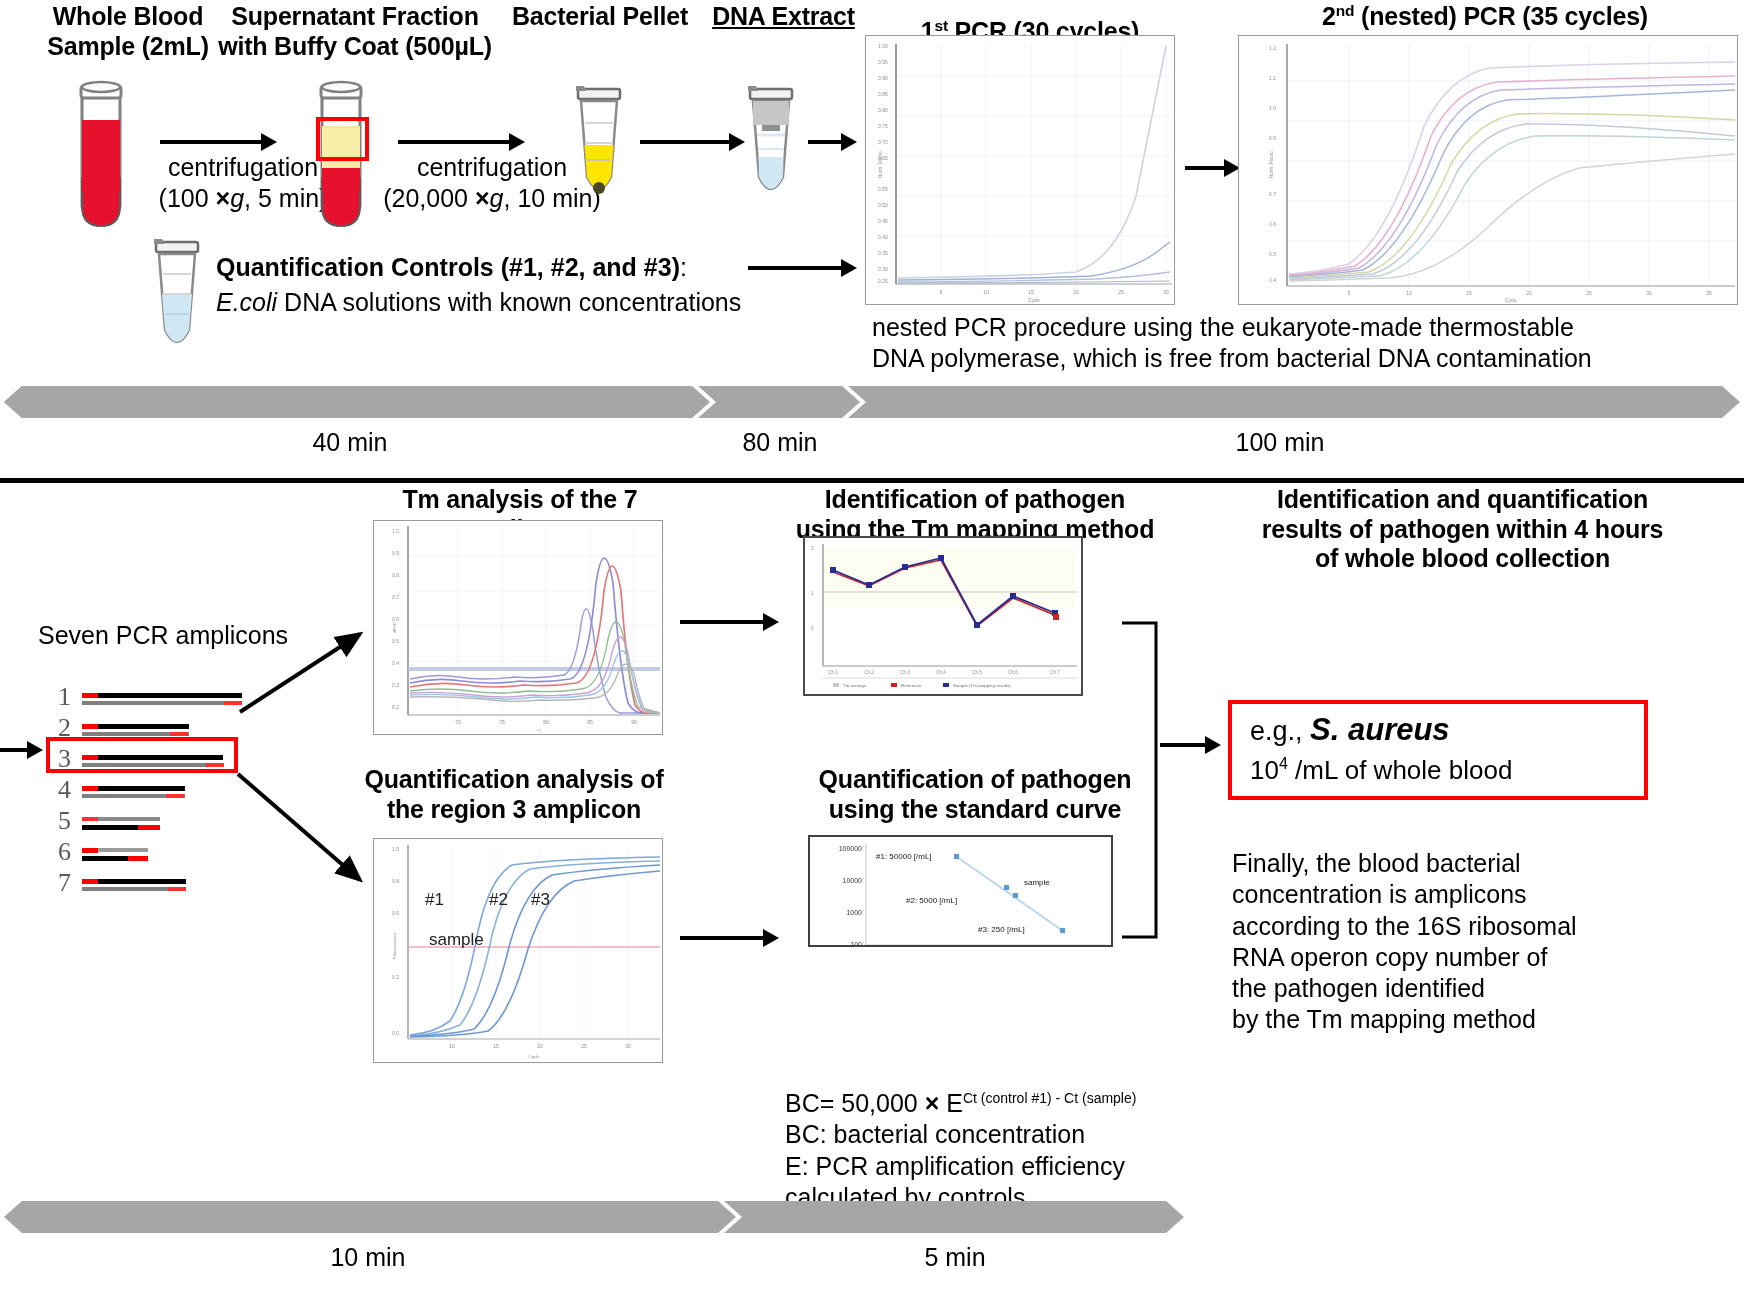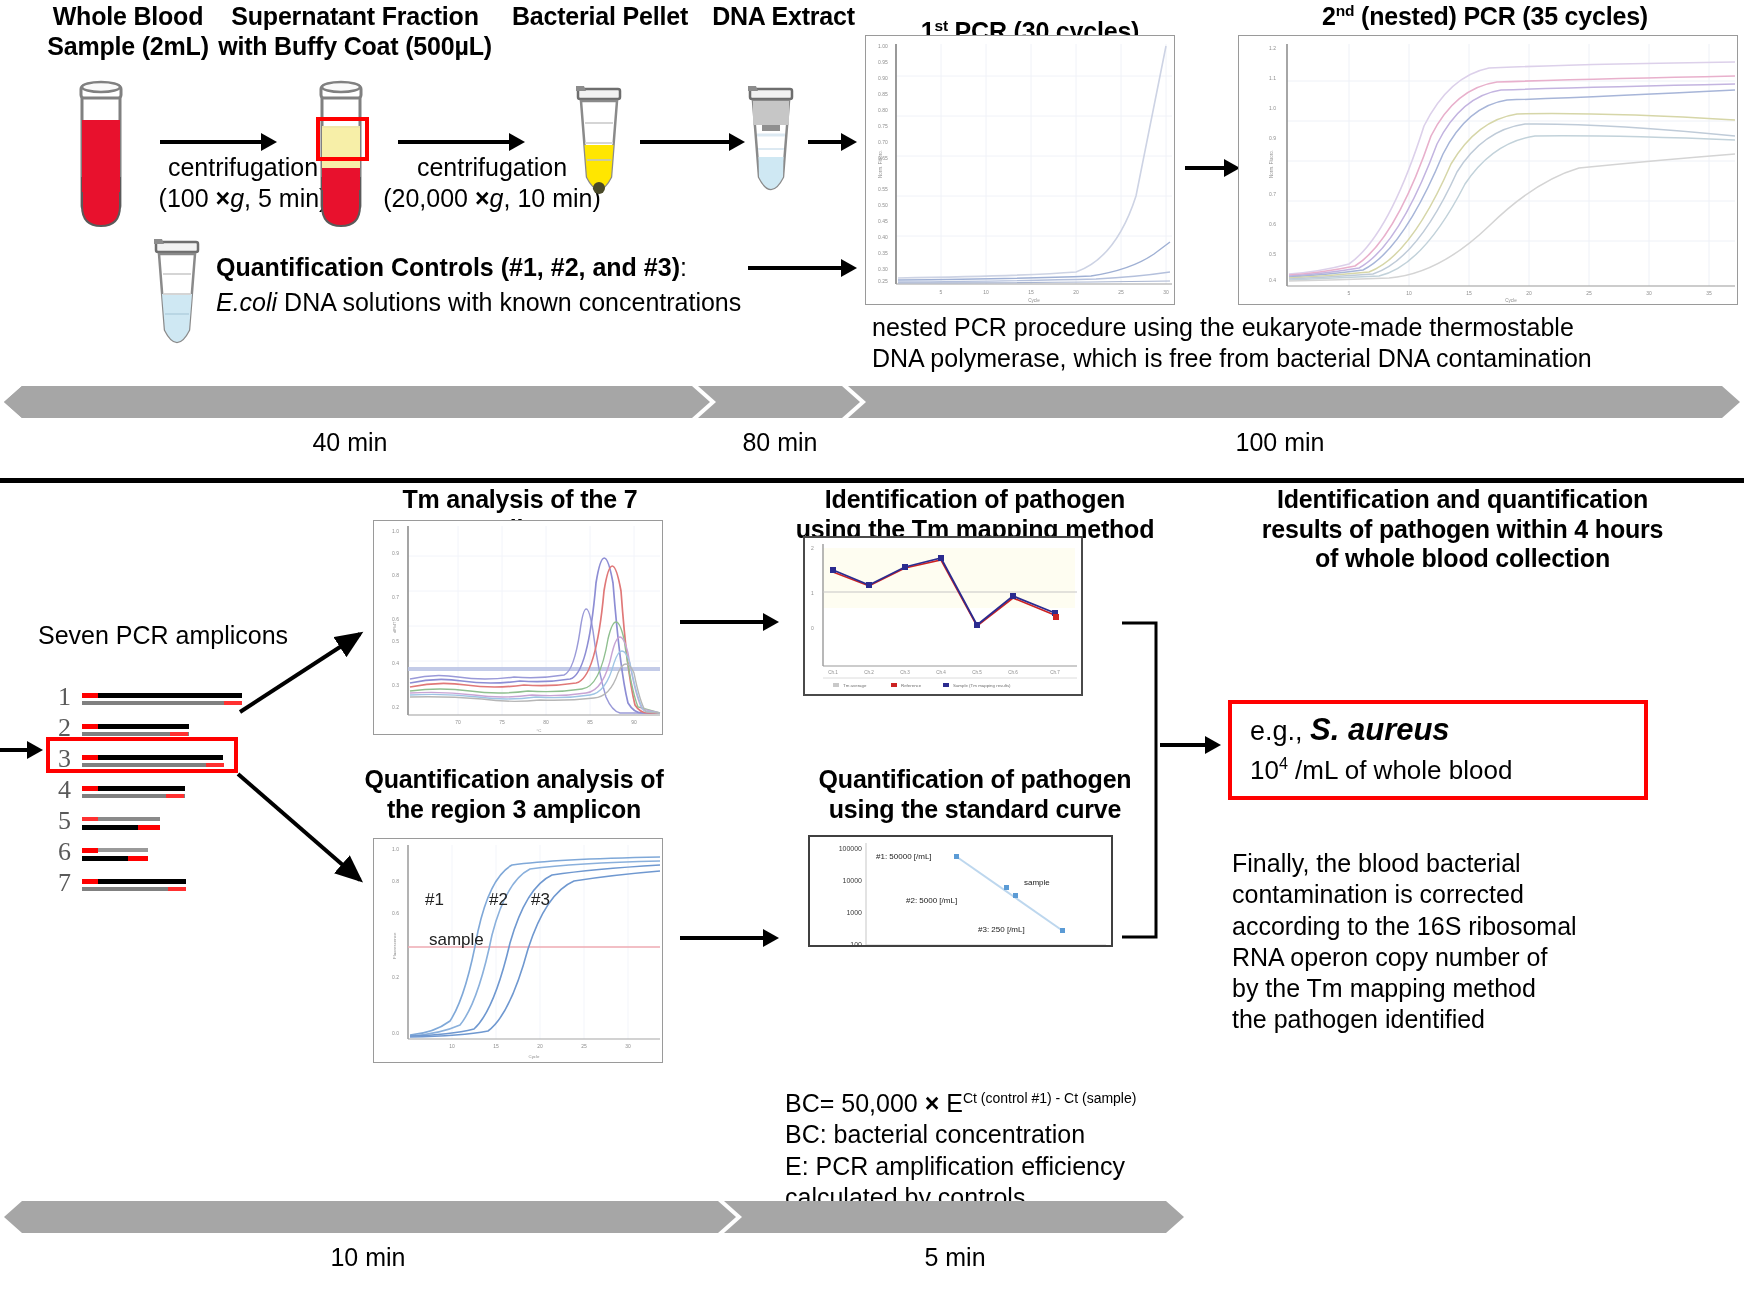--- a/index.html
+++ b/index.html
@@ -102,21 +102,21 @@
   <div>Sample (2mL)</div>
 </div>
 
 <div class="abs colhead" style="left:200px; top:2px; width:310px;">
   <div>Supernatant Fraction</div>
   <div>with Buffy Coat (500µL)</div>
 </div>
 
 <div class="abs colhead" style="left:505px; top:2px; width:190px;">Bacterial Pellet</div>
 
-<div class="abs colhead" style="left:706px; top:2px; width:155px;">DNA Extract</div>
+<div class="abs colhead" style="left:706px; top:2px; width:155px;text-decoration:underline;">DNA Extract</div>
 
 <div class="abs colhead" style="left:880px; top:2px; width:300px;margin-top:15px;">
   <span>1</span><span class="sup">st</span><span> PCR (30 cycles)</span>
 </div>
 
 <div class="abs colhead" style="left:1230px; top:2px; width:510px;">
   <span>2</span><span class="sup">nd</span><span> (nested) PCR (35 cycles)</span>
 </div>
 
 <div class="tube" style="left:78px; top:78px; width:46px; height:155px;">
@@ -661,25 +661,25 @@
   <div class="abs" style="left:18px; top:8px; font-size:27px;">
     <span>e.g., </span><span class="bold ital" style="font-size:31px;">S. aureus</span>
   </div>
   <div class="abs" style="left:18px; top:50px; font-size:26px;">
     <span>10</span><span class="sup">4</span><span> /mL of whole blood</span>
   </div>
 </div>
 
 <div class="abs bodytext" style="left:1232px; top:848px; width:480px;">
   <div>Finally, the blood bacterial</div>
-  <div>contamination is corrected</div>
+  <div>concentration is amplicons</div>
   <div>according to the 16S ribosomal</div>
   <div>RNA operon copy number of</div>
+  <div>the pathogen  identified</div>
   <div>by the Tm mapping method</div>
-  <div>the pathogen  identified</div>
 </div>
 
 <svg class="abs" style="left:0px; top:1195px;" width="1744" height="45">
   <path d="M4 22 L22 6 L718 6 L736 22 L718 38 L22 38 Z" fill="#a6a6a6"></path>
   <path d="M724 6 L1166 6 L1184 22 L1166 38 L724 38 L742 22 Z" fill="#a6a6a6"></path>
 </svg>
 <div class="tl-label" style="left:268px; top:1243px; width:200px;">10 min</div>
 <div class="tl-label" style="left:855px; top:1243px; width:200px;">5 min</div>
 
 </body></html>

